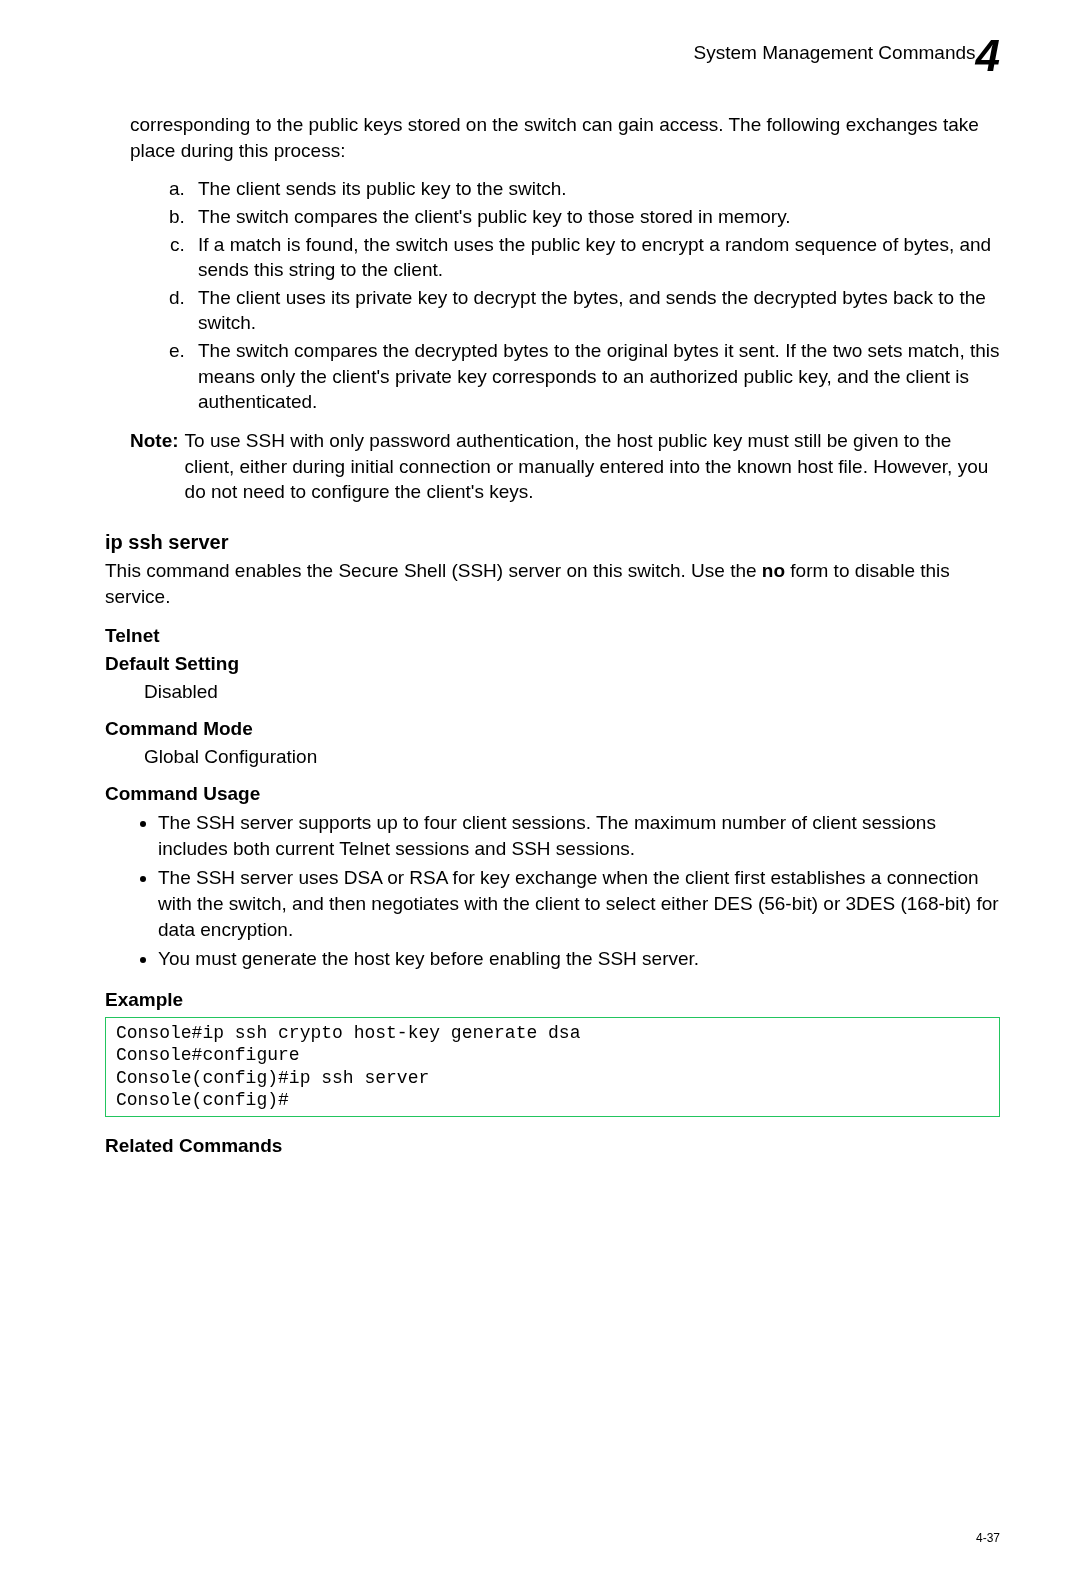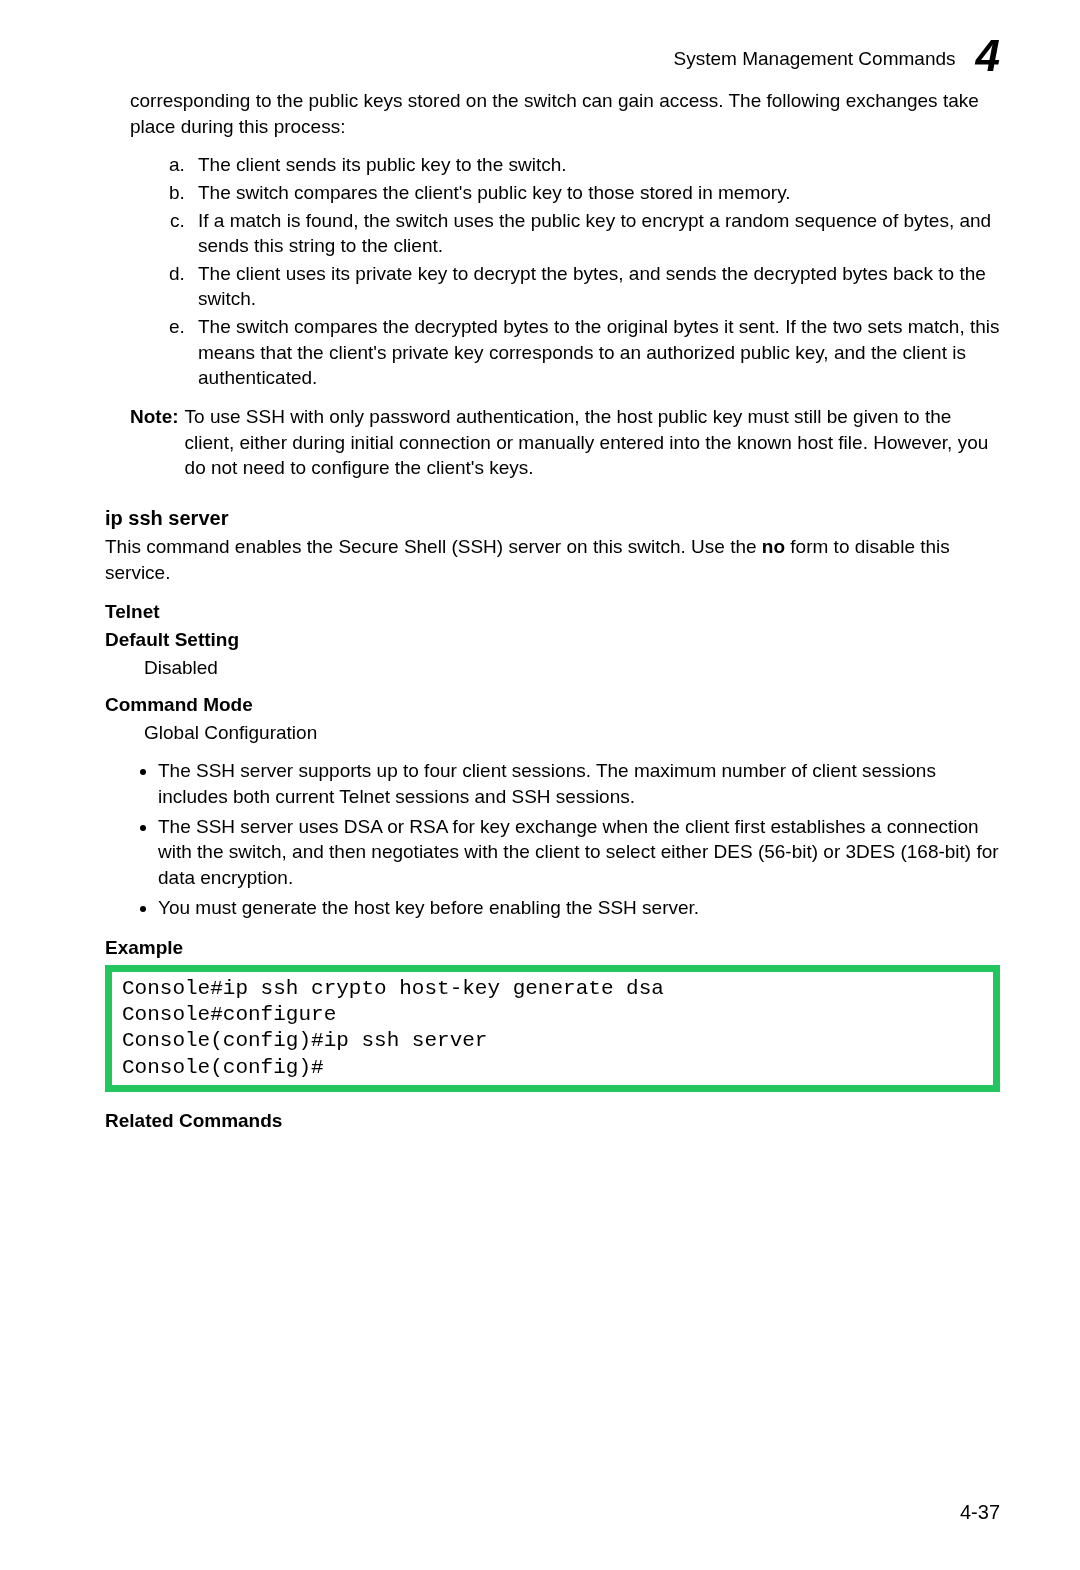--- a/index.html
+++ b/index.html
@@ -13,24 +13,24 @@
   }
   .page {
     width: 1080px;
     height: 1570px;
     box-sizing: border-box;
     padding: 40px 80px 40px 130px;
     position: relative;
   }
   .header {
     display: flex;
-    align-items: center;
+    align-items: flex-start;
     justify-content: flex-end;
-    gap: 20px;
-    margin-bottom: 10px;
+    gap: 0;
+    margin-bottom: 34px;
   }
   .big4 {
     font-size: 44px;
     font-weight: 900;
     font-style: italic;
     line-height: 1;
     margin-top: -6px;
   }
   .intro {
     margin: 0 0 12px 0;
@@ -81,77 +81,78 @@
   .syntax-line .bold { font-weight: bold; }
   .bullet-list {
     list-style: disc;
     margin: 0 0 12px 0;
     padding: 0 0 0 28px;
   }
   .bullet-list li {
     padding: 1px 0 3px 0;
   }
   .example-box {
-    border: 7px solid #22c55e;
+    border: 1px solid #22c55e;
     font-family: "Courier New", monospace;
-    font-size: 21px;
+    font-size: 18px;
     padding: 4px 10px;
     margin: 4px 0 16px -25px;
     white-space: pre;
     line-height: 1.25;
   }
   .related {
     margin: 0 0 0 10px;
   }
   .pagenum {
     position: absolute;
-    bottom: 44px;
+    bottom: 24px;
     right: 80px;
-    font-size: 20px;
+    font-size: 12px;
     text-align: right;
   }
 </style>
 </head>
 <body>
 
 <div class="page">
 
   <div class="header">
     <span>System Management Commands</span>
     <span class="big4">4</span>
   </div>
 
   <p class="intro">corresponding to the public keys stored on the switch can gain access. The following exchanges take place during this process:</p>
 
   <ol class="alpha-list">
     <li>The client sends its public key to the switch.</li>
     <li>The switch compares the client's public key to those stored in memory.</li>
     <li>If a match is found, the switch uses the public key to encrypt a random sequence of bytes, and sends this string to the client.</li>
     <li>The client uses its private key to decrypt the bytes, and sends the decrypted bytes back to the switch.</li>
-    <li>The switch compares the decrypted bytes to the original bytes it sent. If the two sets match, this means that the client's private key corresponds to an authorized public key, and the client is authenticated.</li>
+    <li>The switch compares the decrypted bytes to the original bytes it sent. If the two sets match, this means only the client's private key corresponds to an authorized public key, and the client is authenticated.</li>
   </ol>
 
   <div class="note">
     <span class="label">Note:</span>
     <span class="text">To use SSH with only password authentication, the host public key must still be given to the client, either during initial connection or manually entered into the known host file. However, you do not need to configure the client's keys.</span>
   </div>
 
   <h2 class="command">ip ssh server</h2>
   <p class="desc">
     <span>This command enables the Secure Shell (SSH) server on this switch. Use the </span><span class="bold">no</span><span> form to disable this service.</span>
   </p>
 
   <div class="section-h">Telnet</div>
 
   <div class="section-h">Default Setting</div>
   <div class="indented">Disabled</div>
 
   <div class="section-h">Command Mode</div>
   <div class="indented">Global Configuration</div>
 
+  <div class="section-h">Command Usage</div>
   <ul class="bullet-list">
     <li>The SSH server supports up to four client sessions. The maximum number of client sessions includes both current Telnet sessions and SSH sessions.</li>
     <li>The SSH server uses DSA or RSA for key exchange when the client first establishes a connection with the switch, and then negotiates with the client to select either DES (56-bit) or 3DES (168-bit) for data encryption.</li>
     <li>You must generate the host key before enabling the SSH server.</li>
   </ul>
 
   <div class="section-h">Example</div>
   <div class="example-box">Console#ip ssh crypto host-key generate dsa
 Console#configure
 Console(config)#ip ssh server

